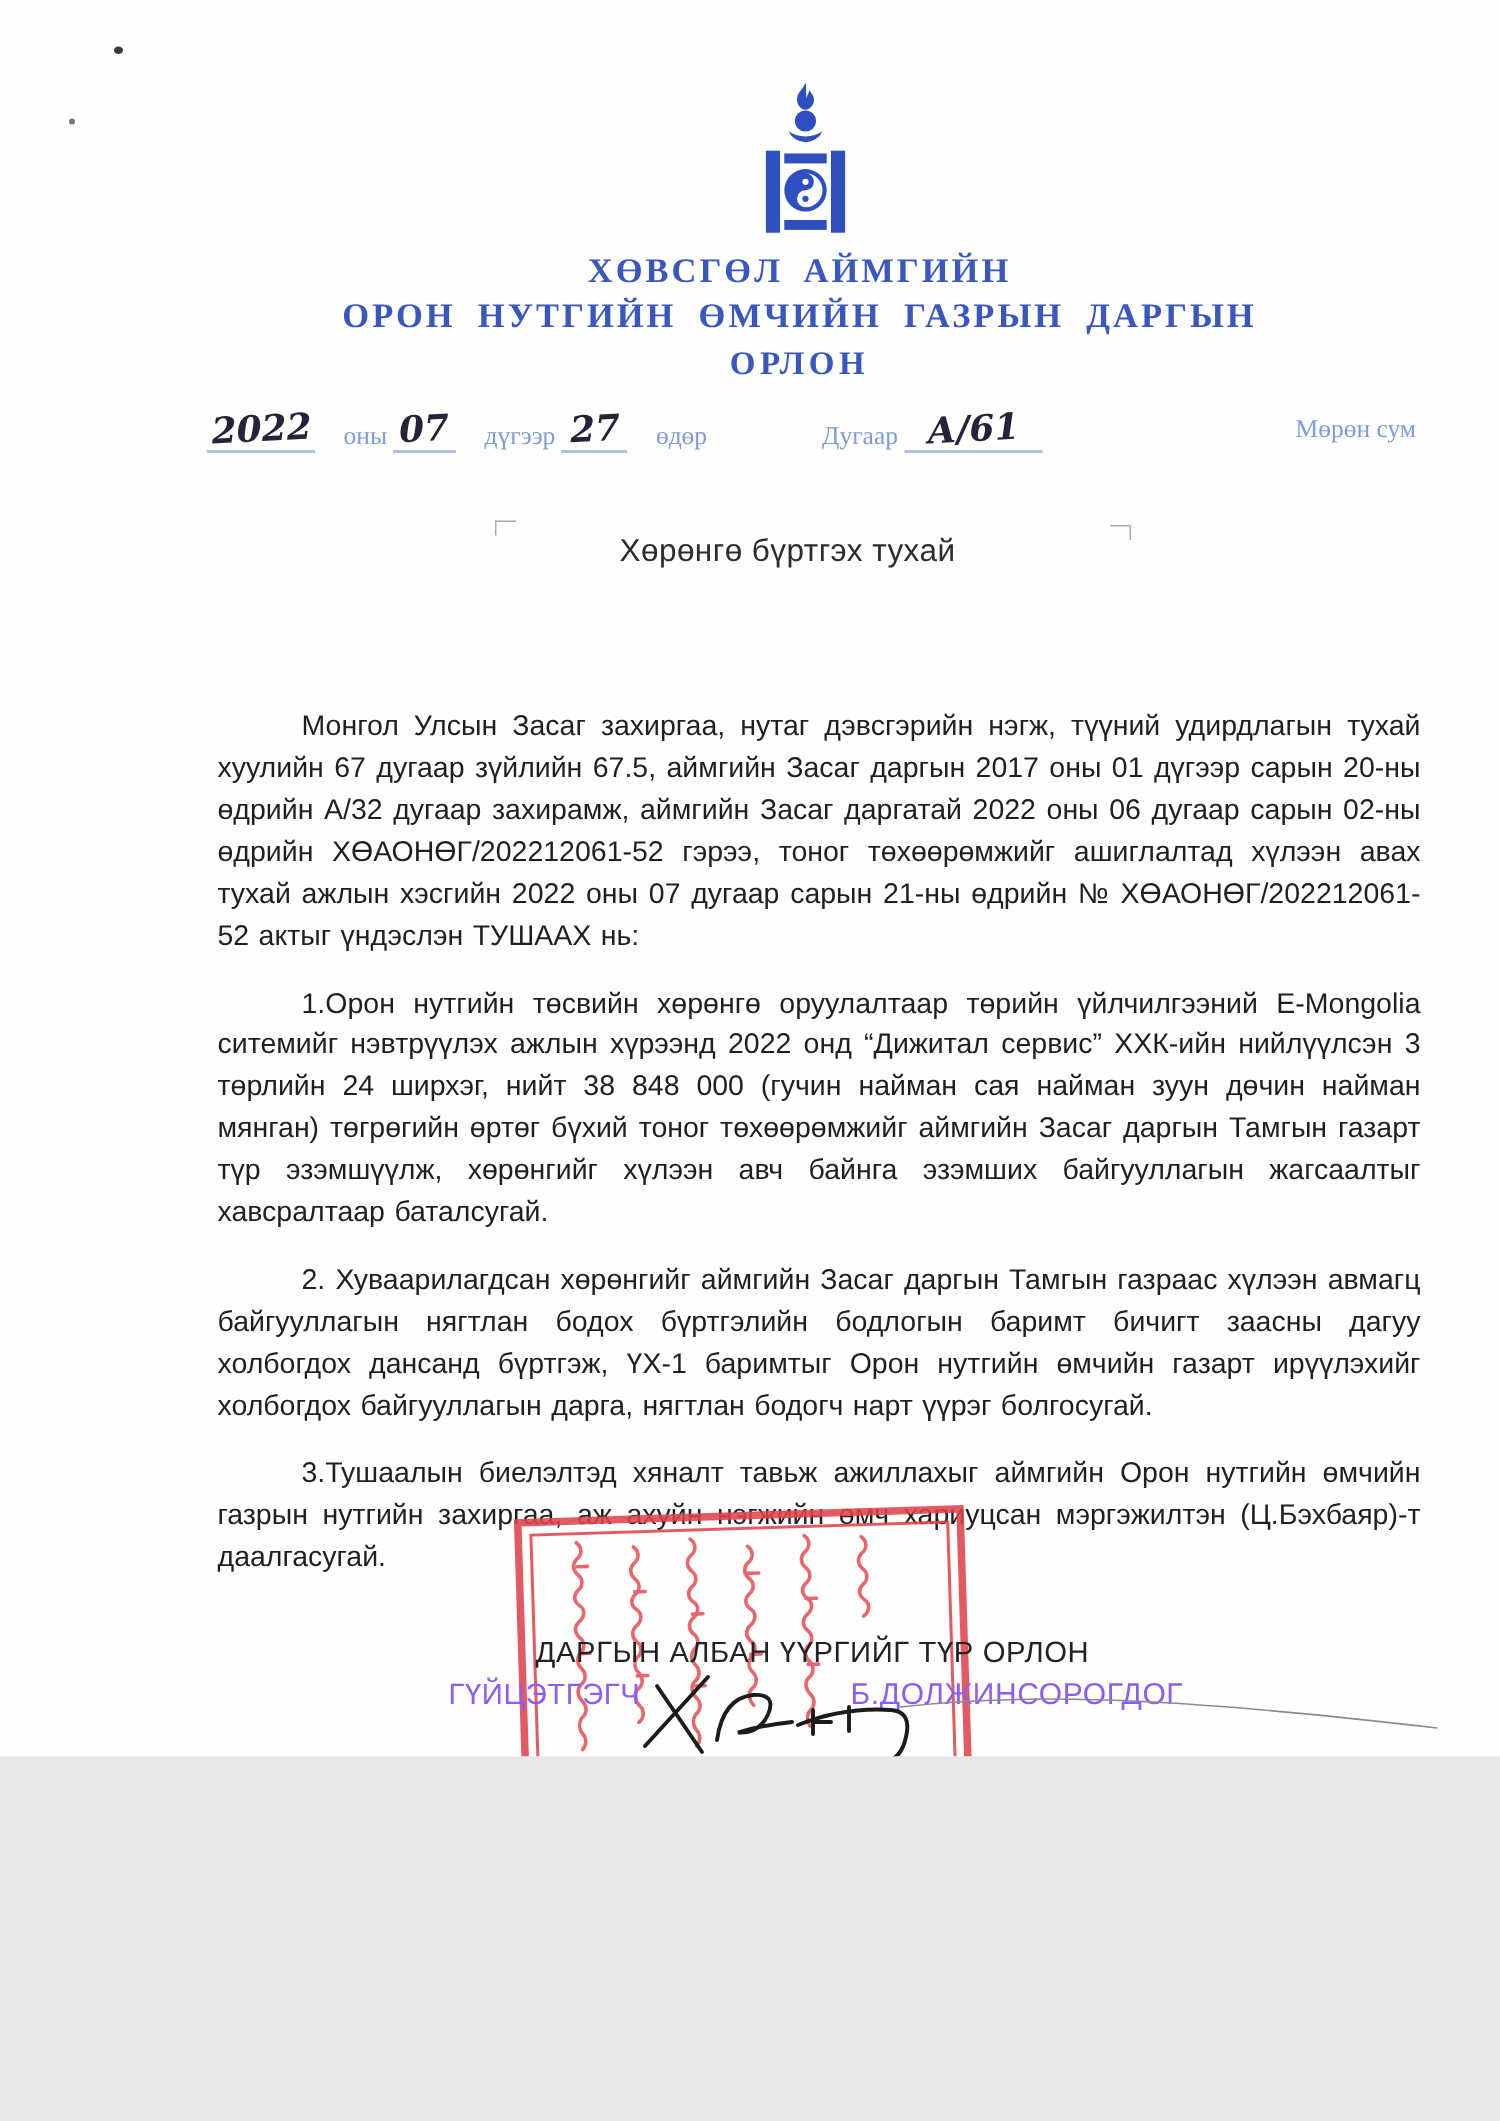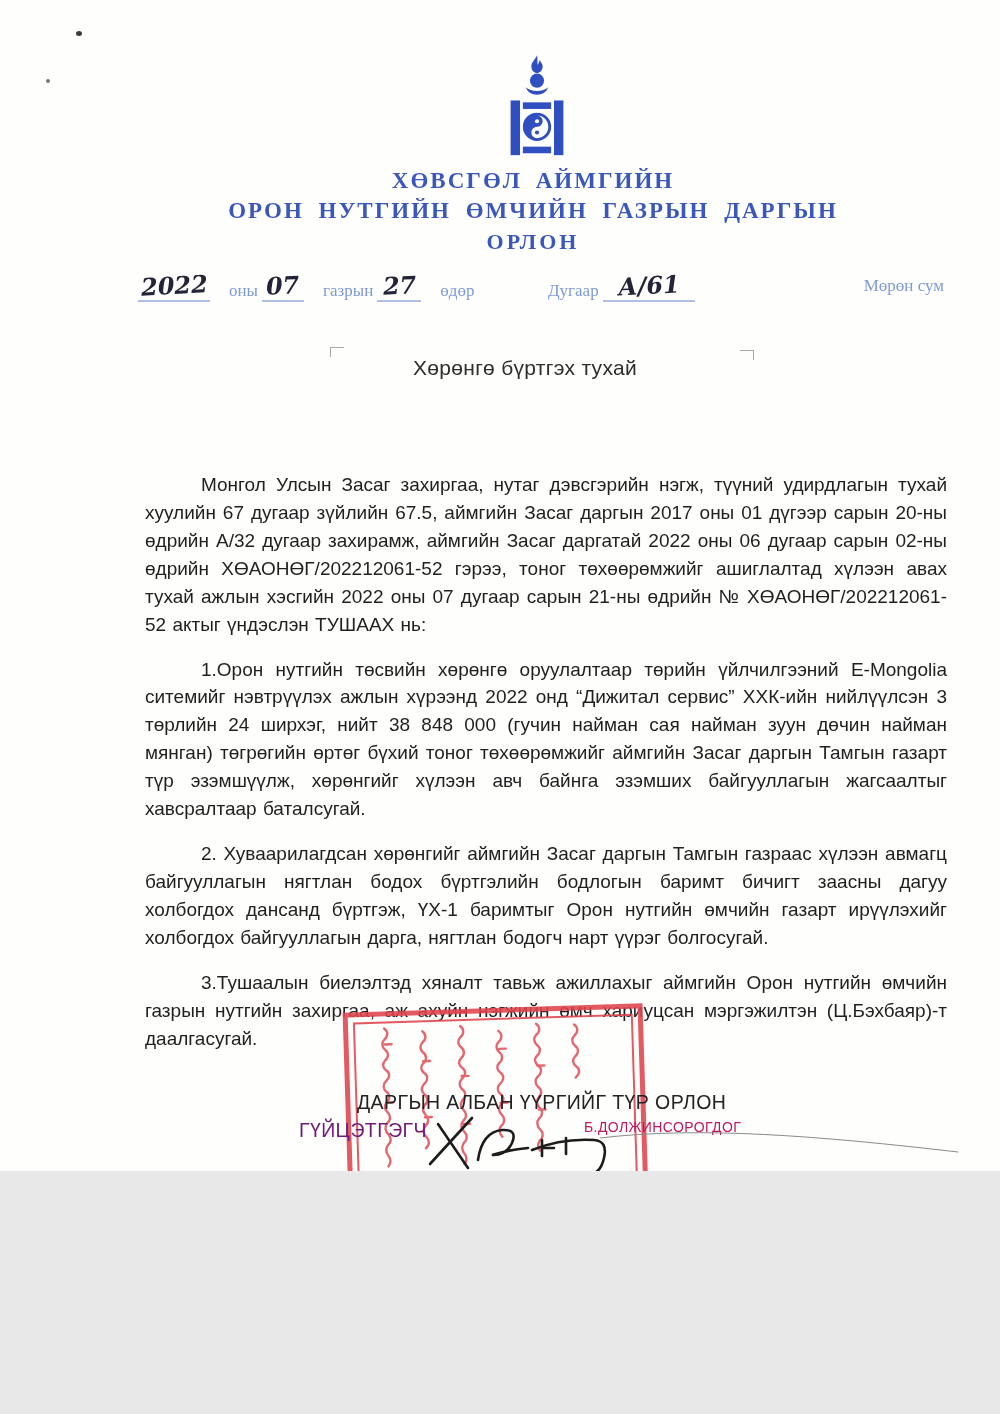--- a/index.html
+++ b/index.html
@@ -65,22 +65,22 @@
   }
   .stamp-inner{position:absolute;left:5px;top:5px;right:5px;bottom:5px;border:2px solid #e0444e;}
   .stamp-script{position:absolute;left:10px;top:6px;}
   .stamp-nums{
     position:absolute;bottom:9px;left:12px;right:10px;display:flex;justify-content:space-between;
     font-family:"DejaVu Sans Mono",monospace;font-size:12px;font-weight:bold;color:#e0444e;letter-spacing:1px;
   }
 
   
   .sig-line1{position:absolute;left:357px;top:1091px;font-size:19.5px;color:#222;letter-spacing:.4px;}
-  .sig-label{position:absolute;left:299px;top:1119px;font-size:19.5px;color:#701a75;letter-spacing:.4px;}
-  .sig-name{position:absolute;left:584px;top:1119px;font-size:14px;color:#be185d;letter-spacing:.4px;}
+  .sig-label{position:absolute;left:299px;top:1119px;font-size:19.5px;color:#8b5cf6;letter-spacing:.4px;}
+  .sig-name{position:absolute;left:567px;top:1119px;font-size:20px;color:#8b5cf6;letter-spacing:.4px;}
   .sig-svg{position:absolute;left:280px;top:1080px;pointer-events:none;}
 
   
   .file-path{position:absolute;right:40px;top:1293px;font-size:19px;color:#2a2a2a;}
   .footer-stamp{
     position:absolute;left:753px;top:1338px;
     font-family:"DejaVu Sans Mono",monospace;font-weight:bold;font-size:31px;
     color:#4b8ad2;letter-spacing:3px;opacity:.8;
   }
 </style>
@@ -113,21 +113,21 @@
     <div class="h1">ХӨВСГӨЛ АЙМГИЙН</div>
     <div class="h2">ОРОН НУТГИЙН ӨМЧИЙН ГАЗРЫН ДАРГЫН</div>
     <div class="h3">ОРЛОН</div>
   </div>
 
   <div class="dateline">
     <span class="dl-left">
       <span class="uline u-year"><span class="hand hand-skew">2022</span></span>
       <span class="bluelabel">оны</span>
       <span class="uline u-month"><span class="hand hand-skew">07</span></span>
-      <span class="bluelabel">газрын</span>
+      <span class="bluelabel">дүгээр</span>
       <span class="uline u-day"><span class="hand hand-skew">27</span></span>
       <span class="bluelabel">өдөр</span>
     </span>
     <span class="dl-mid">
       <span class="bluelabel">Дугаар</span>
       <span class="uline u-num"><span class="hand hand-skew">А/61</span></span>
     </span>
     <span class="dl-right bluelabel">Мөрөн сум</span>
   </div>
 

